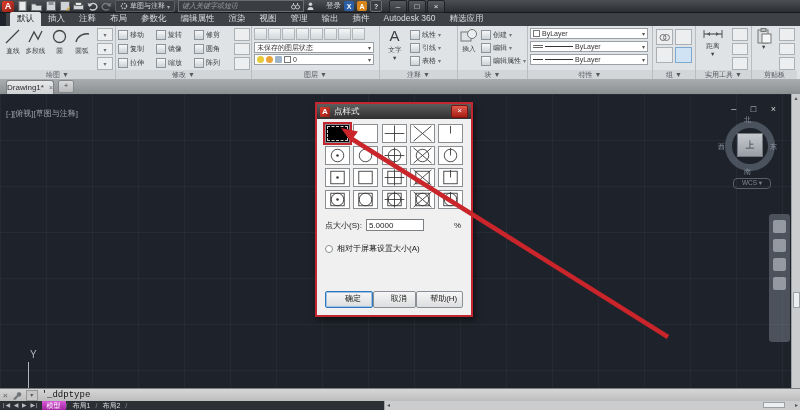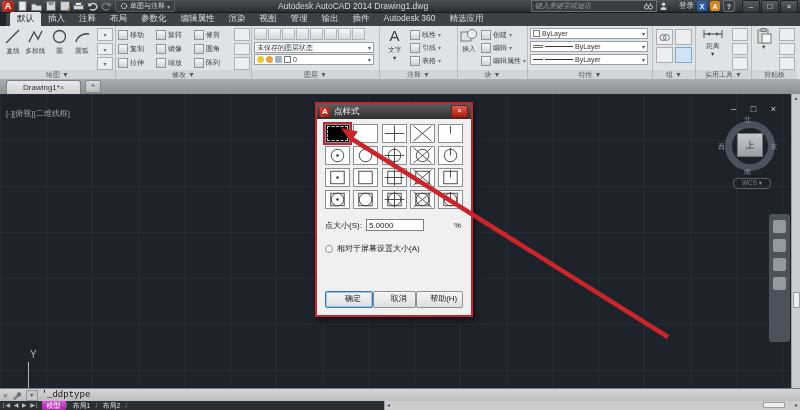--- a/index.html
+++ b/index.html
@@ -51,21 +51,21 @@
   .ddl .tri{margin-left:auto;color:#555;font-size:6px;}
   .dotico{width:7px;height:7px;border-radius:50%;flex:0 0 auto;}
   .sqico{width:7px;height:7px;border:1px solid #777;background:#fff;flex:0 0 auto;box-sizing:border-box;}
   .hline{height:1px;background:#333;flex:0 0 28px;}
   .atxt{font-size:7px;color:#3c3f42;white-space:nowrap;}
   .arow{display:flex;align-items:center;gap:2px;height:13px;}
   
   .filetabs{left:0;top:79px;width:800px;height:15px;background:linear-gradient(#aaadb0,#8d9093);display:flex;
             align-items:flex-end;padding-left:6px;box-sizing:border-box;gap:4px;}
   .ftab{background:linear-gradient(#e8e9ea,#cfd1d3);border:1px solid #7e8184;border-bottom:none;border-radius:3px 3px 0 0;
-        height:13px;display:flex;align-items:center;padding:0 16px;font-size:8px;color:#2e3033;}
+        height:13px;display:flex;align-items:center;gap:5px;padding:0 0;font-size:8px;color:#2e3033;}
   .ftab .x{color:#666;font-size:7px;}
   .fplus{width:14px;height:11px;background:linear-gradient(#d8d9da,#b9bbbd);border:1px solid #85888b;border-radius:2px;
          color:#4a4d50;font-size:8px;text-align:center;line-height:10px;margin-bottom:1px;}
   
   .canvas{left:0;top:94px;width:800px;height:294px;background:#1e222a;
     background-image:linear-gradient(rgba(150,170,200,.06) 1px,transparent 1px),
                      linear-gradient(90deg,rgba(150,170,200,.06) 1px,transparent 1px);
     background-size:46px 46px;}
   .vplabel{left:6px;top:14px;color:#9aa1a9;font-size:8px;}
   .dwinctl{right:18px;top:10px;color:#cfd4d9;font-size:9px;letter-spacing:6px;}
@@ -180,21 +180,20 @@
           </svg>
         </div>
     </div>
     <div class="wschip">
       <svg width="8" height="8">
           <circle cx="4" cy="4" r="2.6" fill="none" stroke="#c8cbce" stroke-width="1.3" stroke-dasharray="1.4 1"></circle>
         </svg>
       <span>草图与注释</span>
       <span class="tri" style="font-size:6px;color:#aaa">▾</span>
     </div>
-    <div class="title-center">Autodesk AutoCAD 2014   Drawing1.dwg</div>
     <div class="searchbox">
       <span class="ph">键入关键字或短语</span>
       <svg width="9" height="8" style="margin-left:auto">
           <circle cx="2.5" cy="5" r="2" fill="none" stroke="#bfc3c7"></circle>
           <circle cx="6.5" cy="5" r="2" fill="none" stroke="#bfc3c7"></circle>
           <path d="M2.5 3 V1 M6.5 3 V1" stroke="#bfc3c7"></path>
         </svg>
     </div>
     <div class="signin">
       <svg width="7" height="8">
@@ -445,21 +444,21 @@
 
   <div class="abs filetabs">
     <div class="ftab">
       <span>Drawing1*</span>
       <span class="x">×</span>
     </div>
     <div class="fplus">+</div>
   </div>
 
   <div class="abs canvas">
-    <div class="abs vplabel">[-][俯视][二维线框]</div>
+    <div class="abs vplabel">[-][俯视][草图与注释]</div>
     <div class="abs dwinctl">– □ ×</div>
     <div class="abs vcube">
       <div class="vring"></div>
       <div class="vchar" style="left:22px;top:-3px">北</div>
       <div class="vchar" style="left:-4px;top:24px">西</div>
       <div class="vchar" style="left:48px;top:24px">东</div>
       <div class="vchar" style="left:22px;top:49px">南</div>
       <div class="vctr">上</div>
     </div>
     <div class="abs wcspill">WCS ▾</div>

